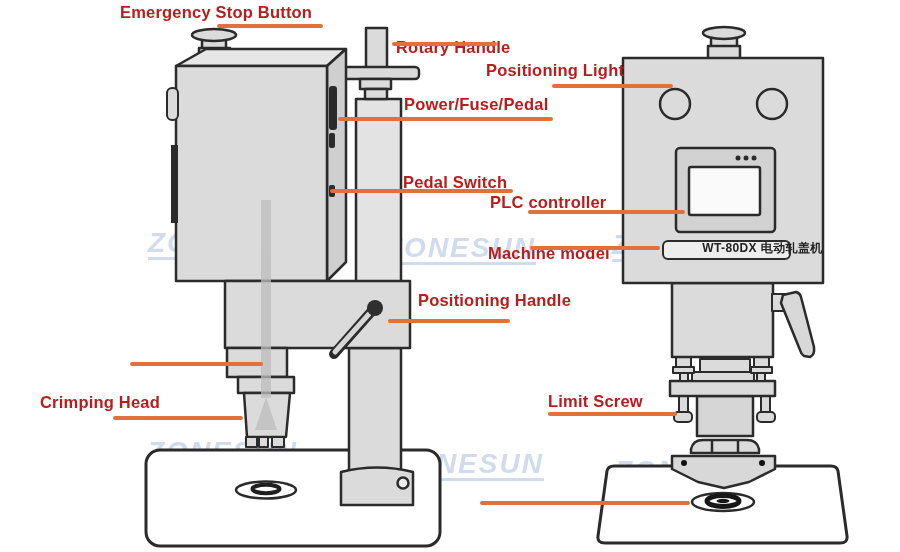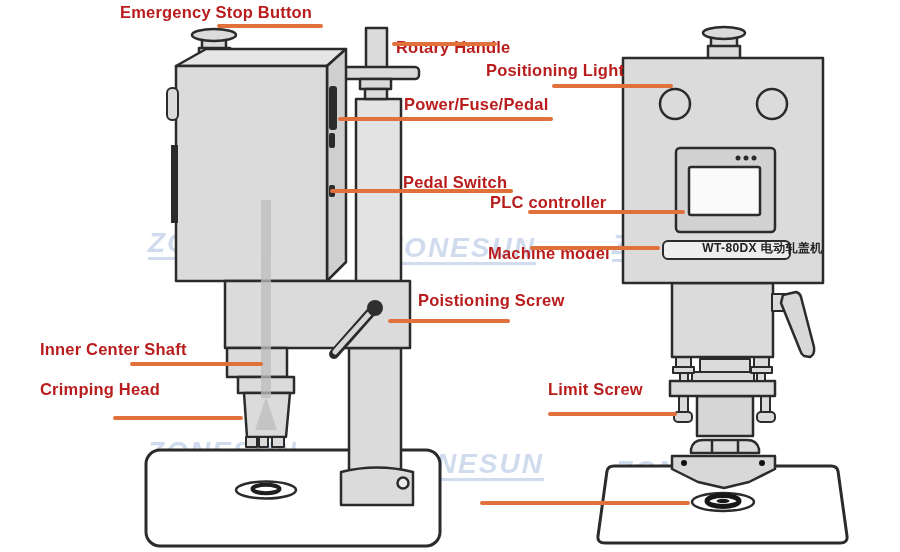--- a/index.html
+++ b/index.html
@@ -197,27 +197,26 @@
 
   <div class="lbl" style="left:403px;top:173px;">Pedal Switch</div>
   <div class="leader" style="left:330px;top:189px;width:183px;"></div>
 
   <div class="lbl" style="left:490px;top:193px;">PLC controller</div>
   <div class="leader" style="left:528px;top:210px;width:157px;"></div>
 
   <div class="lbl" style="left:488px;top:244px;">Machine model</div>
   <div class="leader" style="left:530px;top:246px;width:130px;"></div>
 
-  <div class="lbl" style="left:418px;top:291px;">Poistioning Screw</div>
+  <div class="lbl" style="left:418px;top:291px;">Positioning Handle</div>
   <div class="leader" style="left:388px;top:319px;width:122px;"></div>
 
-  <div class="lbl" style="left:40px;top:340px;">Inner Center Shaft</div>
   <div class="leader" style="left:130px;top:362px;width:133px;"></div>
 
-  <div class="lbl" style="left:40px;top:380px;">Crimping Head</div>
+  <div class="lbl" style="left:40px;top:393px;">Crimping Head</div>
   <div class="leader" style="left:113px;top:416px;width:130px;"></div>
 
-  <div class="lbl" style="left:548px;top:380px;">Limit Screw</div>
+  <div class="lbl" style="left:548px;top:392px;">Limit Screw</div>
   <div class="leader" style="left:548px;top:412px;width:129px;"></div>
 
   <div class="leader" style="left:480px;top:501px;width:210px;"></div>
 
 </div>
 
 </body></html>

